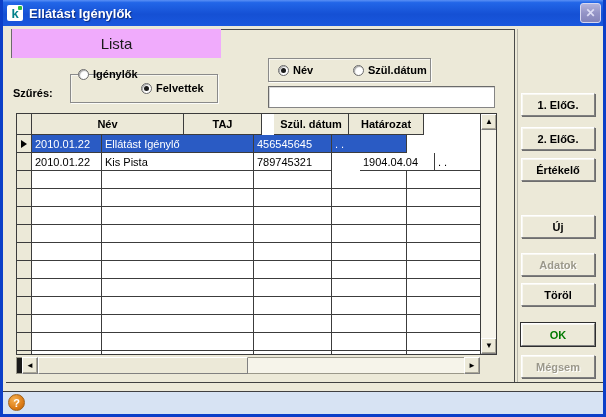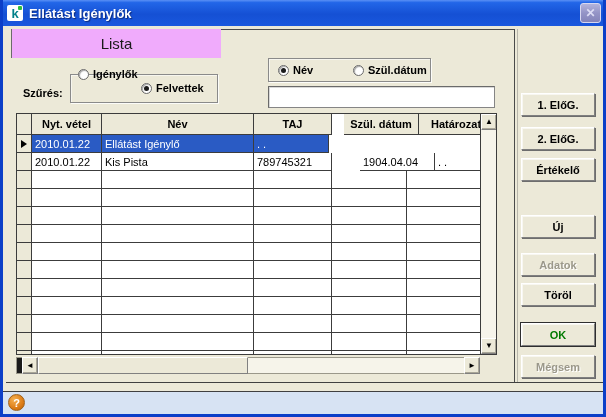--- a/index.html
+++ b/index.html
@@ -98,21 +98,21 @@
     <div class="close-btn">✕</div>
   </div>
 
   <div class="tabstrip-line"></div>
   <div class="tab tab-lista">Lista</div>
   <div class="page-right-border"></div>
   <div class="page-right-hl"></div>
   <div class="page-bottom-line"></div>
   <div class="status-top-line"></div>
 
-  <div class="label-b" style="left:20px;top:87px;">Szűrés:</div>
+  <div class="label-b" style="left:10px;top:87px;">Szűrés:</div>
   <div class="groupbox" style="left:67px;top:74px;width:148px;height:29px;"></div>
   <div class="radio" style="position:absolute;left:75px;top:68px;text-align:right;">
     <span class="dotbox"></span>
     <span>Igénylők</span>
   </div>
   <div class="radio checked" style="position:absolute;left:138px;top:82px;">
     <span class="dotbox"></span>
     <span>Felvettek</span>
   </div>
 
@@ -125,32 +125,32 @@
     <span class="dotbox"></span>
     <span>Szül.dátum</span>
   </div>
 
   <div class="search-box"></div>
 
   <div class="grid">
     <div class="grid-inner">
         <div class="grow header">
           <div class="cell gutter"></div>
-          <div class="cell" style="width: 70px;">Nyt. vétel</div>
           <div class="cell" style="width: 152px;">Név</div>
           <div class="cell" style="width: 78px;">TAJ</div>
           <div class="cell" style="width: 75px; margin-left: 12px;">Szül. dátum</div>
           <div class="cell" style="width: 75px;">Határozat</div>
         </div>
         <div class="grow selected">
           <div class="cell gutter">
             <span class="tri"></span>
           </div>
           <div class="cell" style="width: 70px;">2010.01.22</div>
           <div class="cell" style="width: 152px;">Ellátást Igénylő</div>
+          <div class="cell" style="width: 78px;">456545645</div>
           <div class="cell" style="width: 75px;">. .</div>
         </div>
         <div class="grow ">
           <div class="cell gutter"></div>
           <div class="cell" style="width: 70px;">2010.01.22</div>
           <div class="cell" style="width: 152px;">Kis Pista</div>
           <div class="cell" style="width: 78px;">789745321</div>
           <div class="cell" style="width: 75px; margin-left: 28px;">1904.04.04</div>
           <div class="cell" style="width: 75px;">. .</div>
         </div>

